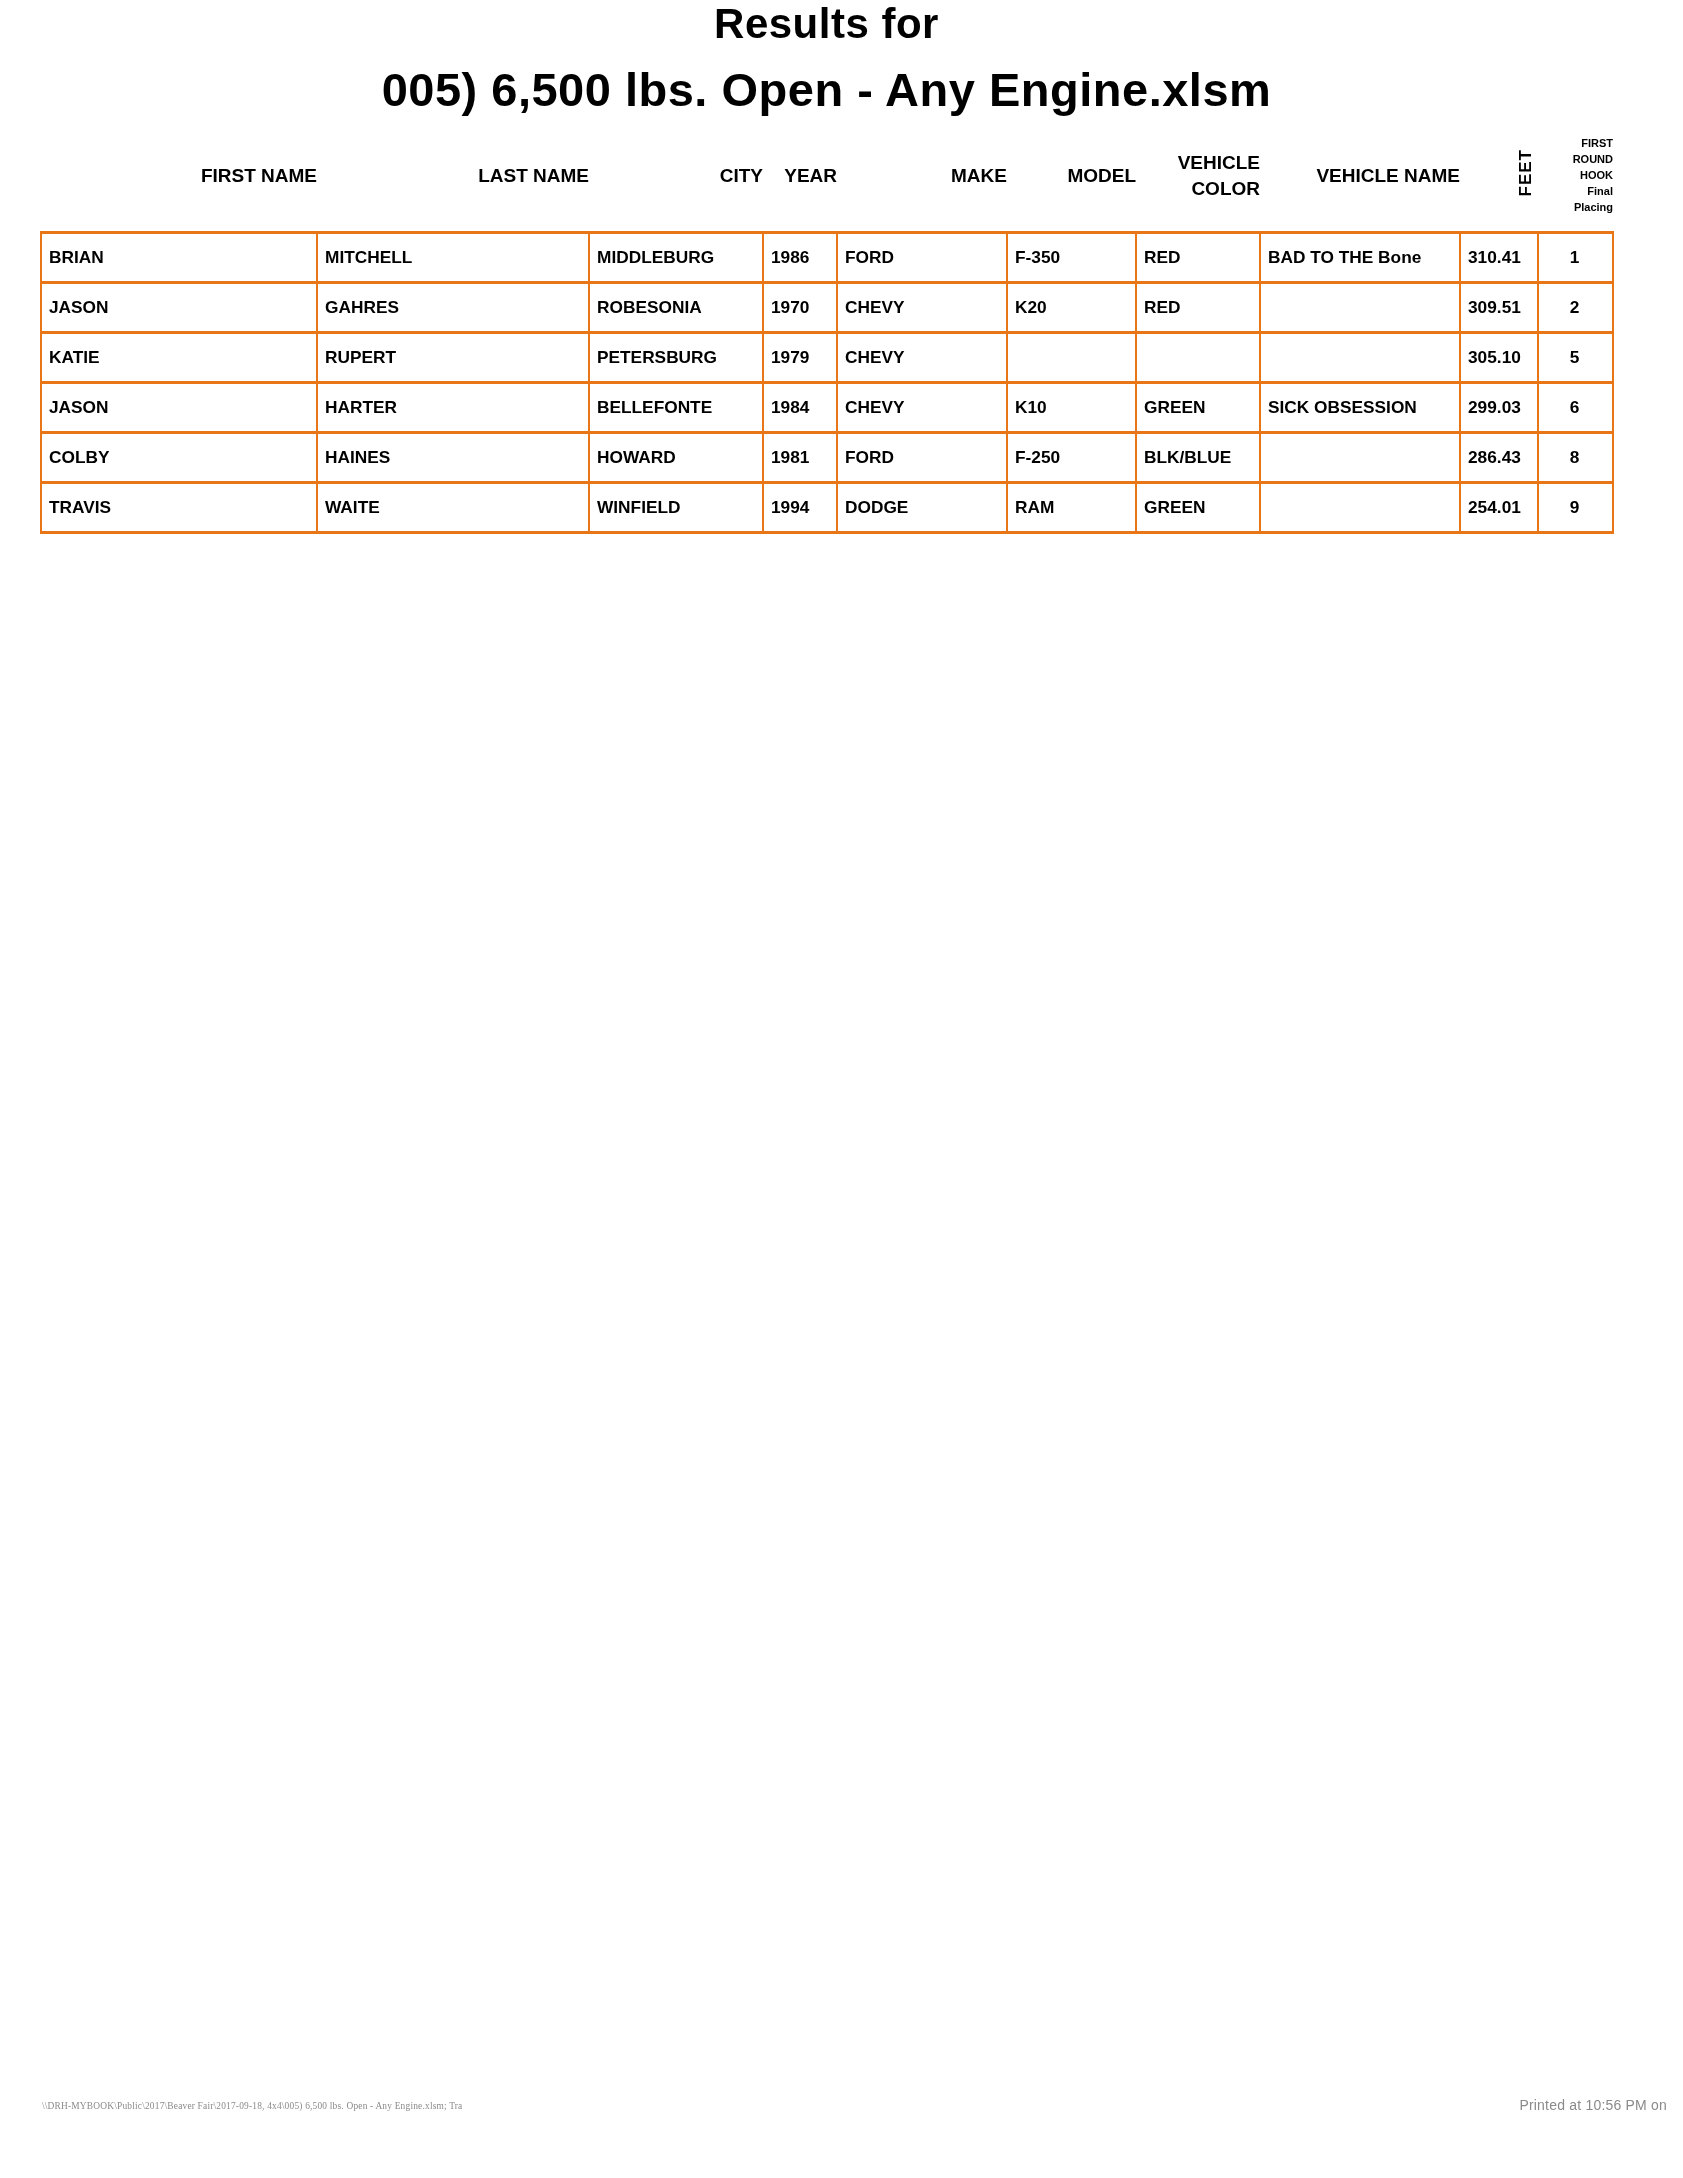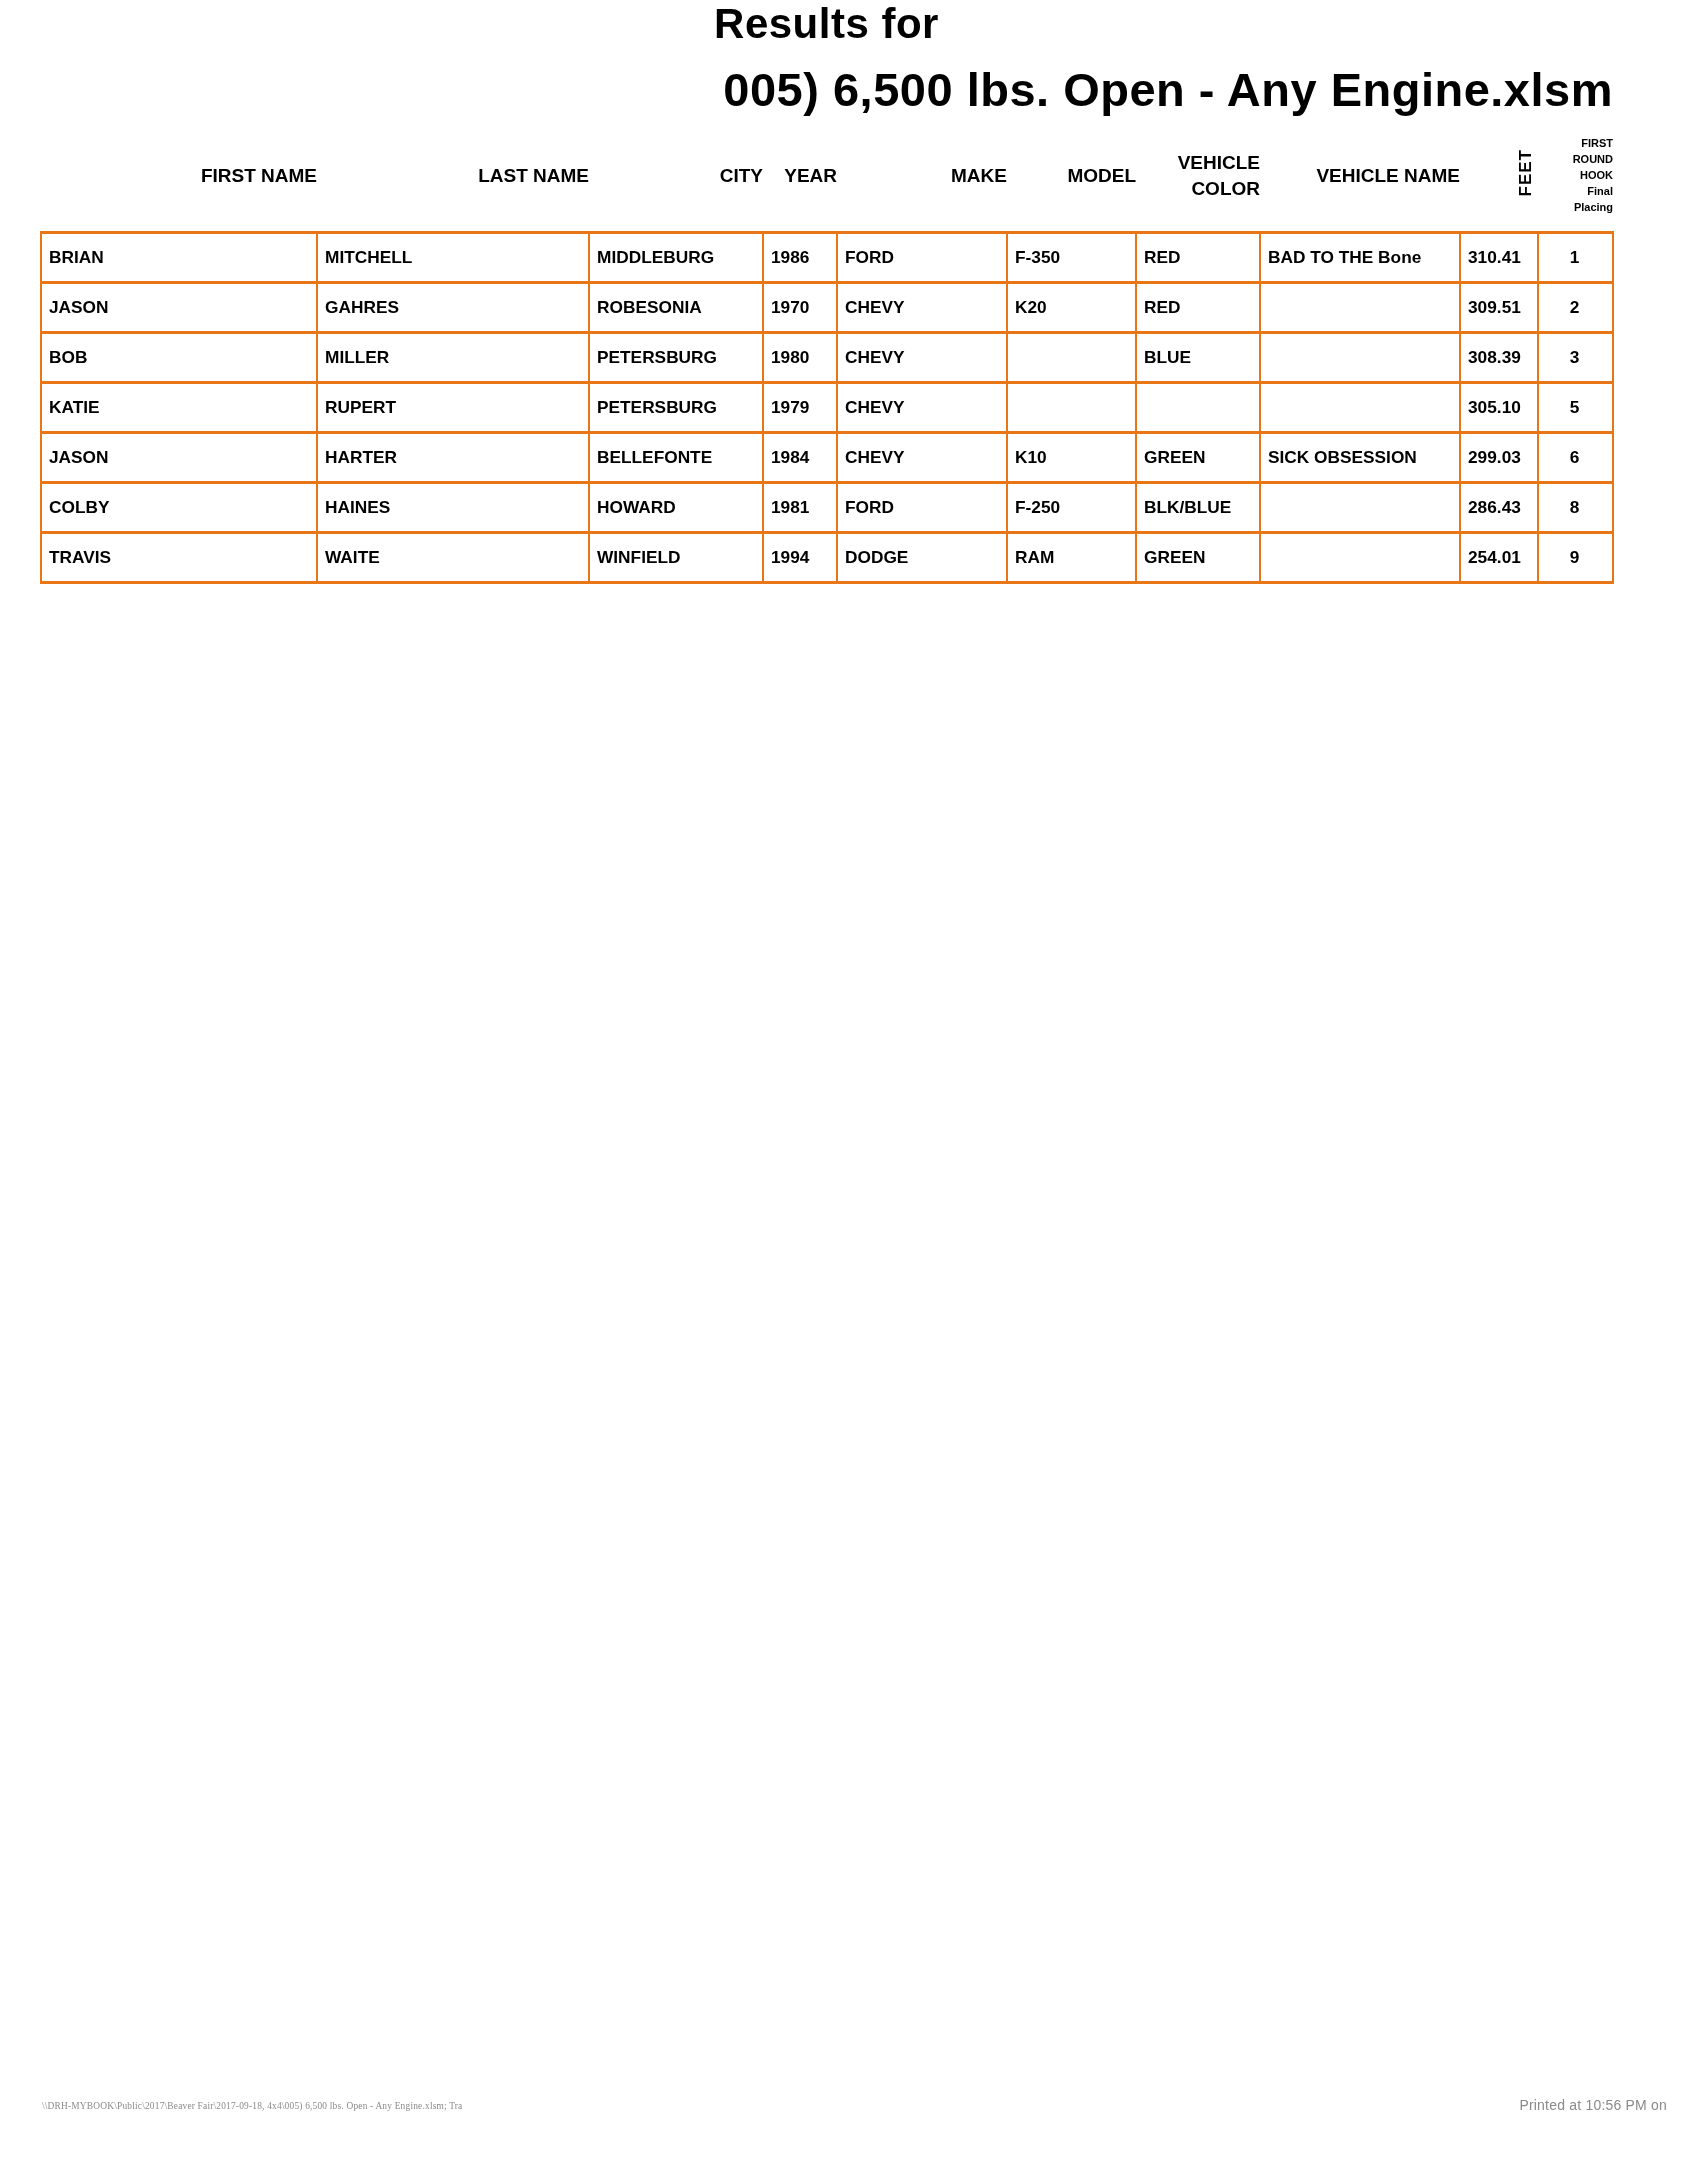--- a/index.html
+++ b/index.html
@@ -26,21 +26,20 @@
   .title-line1{
     font-size:42px;
     font-weight:bold;
     letter-spacing:0.5px;
   }
   .title-line2{
     font-size:47px;
     font-weight:bold;
     margin-top:14px;
     letter-spacing:0.5px;
-    text-align:right;
   }
   table.results{
     margin-left:40px;
     margin-top:4px;
     width:1573px;
     table-layout:fixed;
     border-collapse:collapse;
   }
   table.results th{
     border:none;
@@ -166,32 +165,20 @@
           <td>ROBESONIA</td>
           <td>1970</td>
           <td>CHEVY</td>
           <td>K20</td>
           <td>RED</td>
           <td></td>
           <td>309.51</td>
           <td class="center">2</td>
         </tr>
         <tr>
-          <td>BOB</td>
-          <td>MILLER</td>
-          <td>PETERSBURG</td>
-          <td>1980</td>
-          <td>CHEVY</td>
-          <td></td>
-          <td>BLUE</td>
-          <td></td>
-          <td>308.39</td>
-          <td class="center">3</td>
-        </tr>
-        <tr>
           <td>KATIE</td>
           <td>RUPERT</td>
           <td>PETERSBURG</td>
           <td>1979</td>
           <td>CHEVY</td>
           <td></td>
           <td></td>
           <td></td>
           <td>305.10</td>
           <td class="center">5</td>

